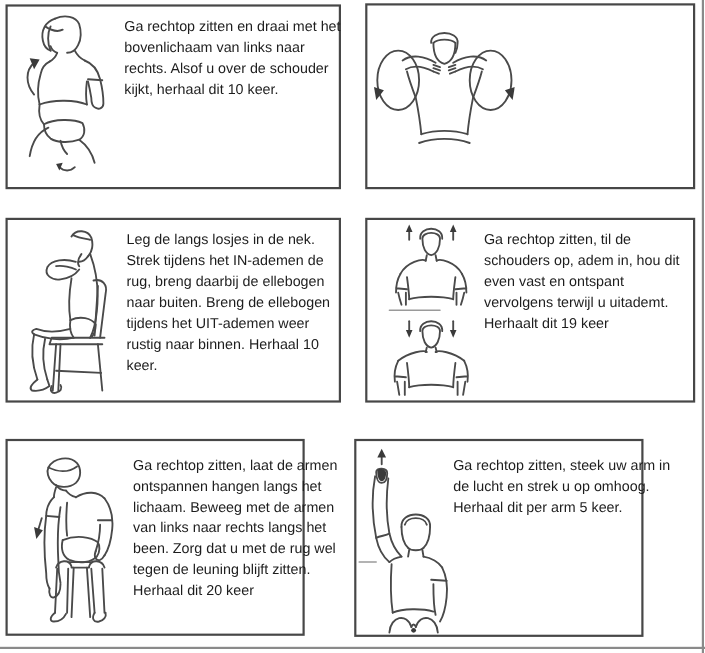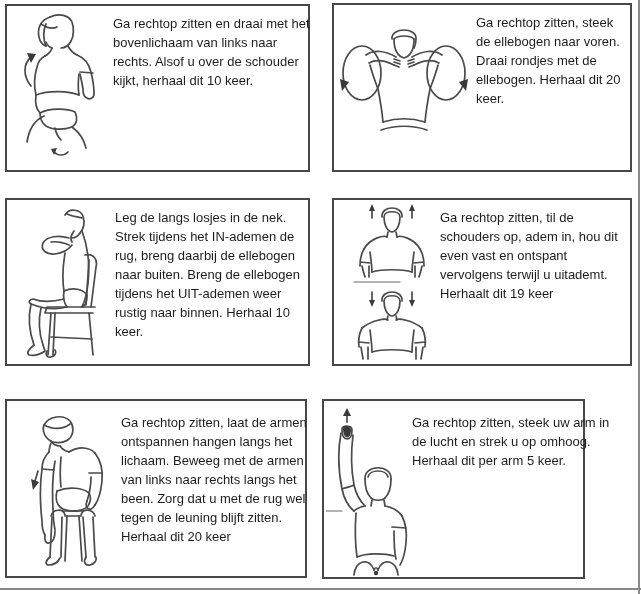--- a/index.html
+++ b/index.html
@@ -70,23 +70,20 @@
         <path d="M30,42 C32,50 35,58 38,66 C40,76 42,88 43,99"></path>
         <path d="M98,42 C96,50 93,58 90,66 C88,76 86,88 85,99"></path>
         <path d="M43,99 C56,95 72,95 85,99"></path>
         <path d="M41,107 C55,102 73,102 87,107"></path>
       </g>
       <g class="skfill">
         <polygon points="0,56 9,59 2,68"></polygon>
         <polygon points="128,56 119,59 126,68"></polygon>
       </g>
     </svg>
-    <div class="txt" style="left:142px;top:8px;width:152px">
-      <span>Ga rechtop zitten, steek de ellebogen naar voren. Draai rondjes met de ellebogen. Herhaal dit 20 keer.</span>
-    </div>
   </div>
 
   <div class="panel" style="left:5px;top:198px;width:305px;height:168px">
     <svg class="fig" style="left:14px;top:5px" width="90" height="157" viewBox="0 0 90 157">
       <g class="sk">
         <path d="M64,50 C72,48 77,54 75,62 L70,102"></path>
         <path d="M68,55 L65,100"></path>
         <path d="M26,102 L74,102 M24,108 L72,108 M26,102 L24,108"></path>
         <path d="M30,108 L27,150 M34,108 L32,150"></path>
         <path d="M68,108 L72,150"></path>
@@ -148,21 +145,21 @@
         <polygon points="27,98 33,98 30,105"></polygon>
         <polygon points="67,98 73,98 70,105"></polygon>
       </g>
       <path class="sklight" d="M12,80 L58,80"></path>
     </svg>
     <div class="txt" style="left:106px;top:8px;width:188px">
       <span>Ga rechtop zitten, til de schouders op, adem in, hou dit even vast en ontspant vervolgens terwijl u uitademt. Herhaalt dit 19 keer</span>
     </div>
   </div>
 
-  <div class="panel" style="left:5px;top:399px;width:302px;height:179px">
+  <div class="panel" style="left:5px;top:399px;width:272px;height:179px">
     <svg class="fig" style="left:20px;top:12px" width="105" height="160" viewBox="0 0 105 160">
       <g class="sk">
         <path d="M17,12 C22,3 36,1 43,8 C47,13 47,21 42,26 C36,31 25,31 20,25 C17,22 15,16 17,12 Z"></path>
         <path d="M17,12 C25,16 35,17 43,11"></path>
         <path d="M24,28 C26,31 29,33 33,33"></path>
         <path d="M33,33 C35,36 38,38 42,39 M24,30 C23,33 22,36 22,39"></path>
         <path d="M22,39 C17,44 15,50 15,56 C13,70 13,90 15,108 C15,114 16,119 18,122"></path>
         <path d="M28,48 C26,60 25,78 26,96 C26,104 27,112 28,117"></path>
         <path d="M15,56 L27,57"></path>
         <path d="M18,122 C17,127 19,131 22,130 C26,129 28,124 28,118"></path>

